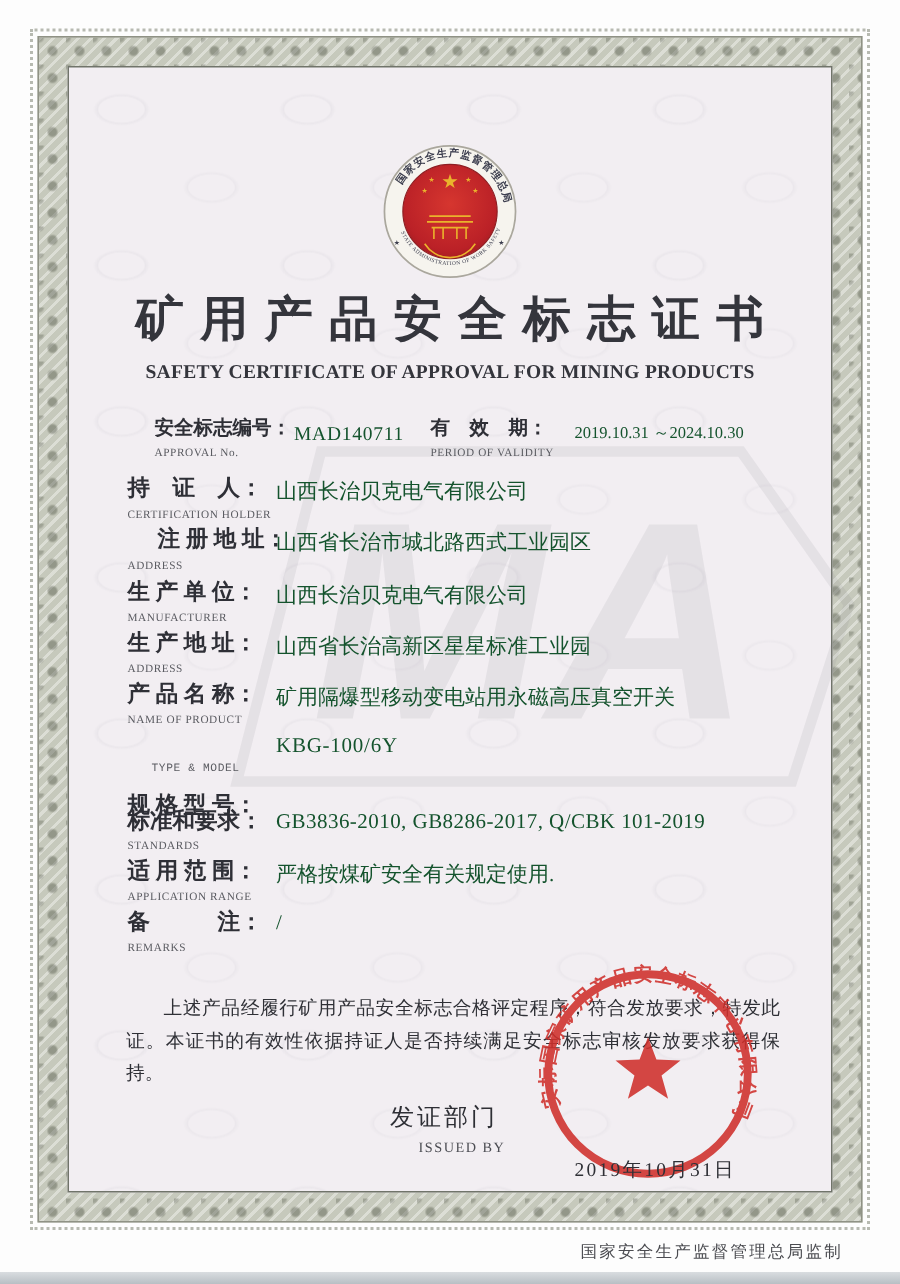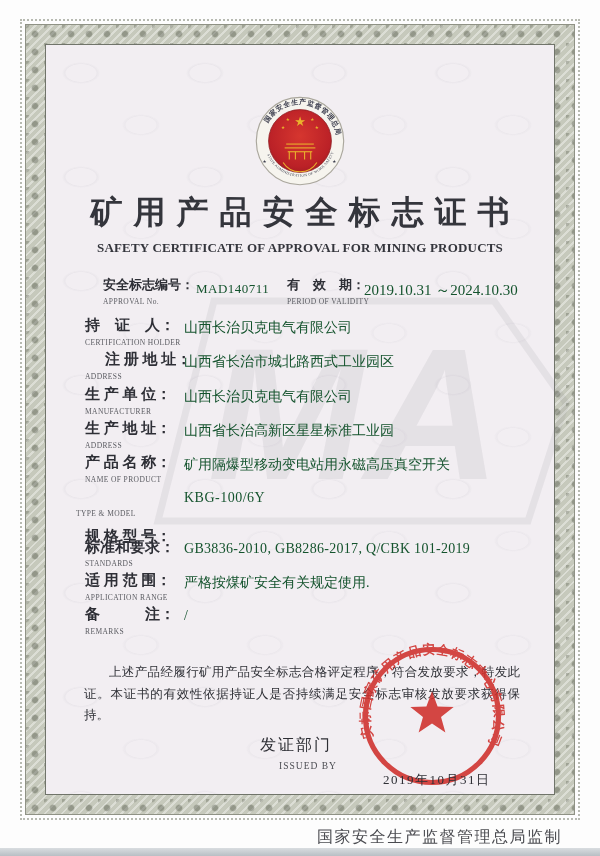--- a/index.html
+++ b/index.html
@@ -50,21 +50,21 @@
     left:0;right:0;top:240px;text-align:center;
     font-size:13px;font-weight:bold;color:#34353c;letter-spacing:.2px;
   }
   .declaration{
     left:84px;top:662px;width:436px;
     font-size:12.5px;line-height:21.5px;color:#2f3036;text-align:justify;text-indent:2em;
   }
   .issued-cn{left:236px;top:735px;width:120px;text-align:center;font-size:16px;color:#2e2f35;letter-spacing:2px;}
   .issued-en{left:248px;top:761px;width:120px;text-align:center;font-size:9.5px;color:#4c4d53;letter-spacing:1px;}
   .issue-date{left:383px;top:771px;font-size:13px;color:#2f3036;letter-spacing:1.5px;z-index:6;}
-  .footer-line{right:38px;top:827px;font-size:16px;color:#4a4b50;letter-spacing:1.5px;}
+  .footer-line{right:38px;top:827px;font-size:11px;color:#4a4b50;letter-spacing:1.5px;}
   .bottom-strip{left:0;right:0;bottom:0;height:8px;background:linear-gradient(#d9dde0,#b8bfc4);}
   .seal-svg{left:356px;top:640px;width:152px;height:152px;opacity:.88;z-index:5;}
   .emblem-svg{left:254px;top:95px;width:92px;height:92px;}
   .wm-svg{left:128px;top:283px;width:452px;height:256px;z-index:0;}
   .content{position:relative;z-index:2;}
 </style>
 </head>
 <body>
 
 <div class="cert-page">
@@ -119,21 +119,21 @@
 
     <div class="abs title-cn">矿用产品安全标志证书</div>
     <div class="abs title-en">SAFETY CERTIFICATE OF APPROVAL FOR MINING PRODUCTS</div>
 
     <div class="abs cn-label" style="left:103px;top:276px;font-size:13px;">安全标志编号：</div>
     <div class="abs en-label" style="left:103px;top:297px;">APPROVAL No.</div>
     <div class="abs cn-value" style="left:196px;top:281px;font-size:13px;letter-spacing:.5px;">MAD140711</div>
 
     <div class="abs cn-label" style="left:287px;top:276px;font-size:13px;">有　效　期：</div>
     <div class="abs en-label" style="left:287px;top:297px;">PERIOD OF VALIDITY</div>
-    <div class="abs cn-value" style="left:364px;top:281px;font-size:15px;">2019.10.31 ～2024.10.30</div>
+    <div class="abs cn-value" style="left:383px;top:281px;font-size:11px;">2019.10.31 ～2024.10.30</div>
 
     <div class="abs cn-label" style="left:85px;top:316px;">持　证　人：</div>
     <div class="abs cn-value" style="left:184px;top:319px;">山西长治贝克电气有限公司</div>
     <div class="abs en-label" style="left:85px;top:338px;">CERTIFICATION HOLDER</div>
 
     <div class="abs cn-label" style="left:85px;top:350px;margin-left:20px;">注 册 地 址：</div>
     <div class="abs cn-value" style="left:184px;top:353px;">山西省长治市城北路西式工业园区</div>
     <div class="abs en-label" style="left:85px;top:372px;">ADDRESS</div>
 
     <div class="abs cn-label" style="left:85px;top:385px;">生 产 单 位：</div>
@@ -143,21 +143,21 @@
     <div class="abs cn-label" style="left:85px;top:419px;">生 产 地 址：</div>
     <div class="abs cn-value" style="left:184px;top:422px;">山西省长治高新区星星标准工业园</div>
     <div class="abs en-label" style="left:85px;top:441px;">ADDRESS</div>
 
     <div class="abs cn-label" style="left:85px;top:453px;">产 品 名 称：</div>
     <div class="abs cn-value" style="left:184px;top:456px;">矿用隔爆型移动变电站用永磁高压真空开关</div>
     <div class="abs en-label" style="left:85px;top:475px;">NAME OF PRODUCT</div>
 
     <div class="abs cn-label" style="left:85px;top:487px;margin-top:40px;">规 格 型 号：</div>
     <div class="abs cn-value" style="left:184px;top:490px;letter-spacing:.5px;">KBG-100/6Y</div>
-    <div class="abs en-label" style="left:76px;top:509px;">TYPE &amp; MODEL</div>
+    <div class="abs en-label" style="left:101px;top:509px;font-family:Liberation Mono, monospace;">TYPE &amp; MODEL</div>
 
     <div class="abs cn-label" style="left:85px;top:538px;">标准和要求：</div>
     <div class="abs cn-value" style="left:184px;top:541px;letter-spacing:.3px;">GB3836-2010, GB8286-2017, Q/CBK 101-2019</div>
     <div class="abs en-label" style="left:85px;top:559px;">STANDARDS</div>
 
     <div class="abs cn-label" style="left:85px;top:571px;">适 用 范 围：</div>
     <div class="abs cn-value" style="left:184px;top:574px;">严格按煤矿安全有关规定使用.</div>
     <div class="abs en-label" style="left:85px;top:593px;">APPLICATION RANGE</div>
 
     <div class="abs cn-label" style="left:85px;top:605px;">备　　　注：</div>

